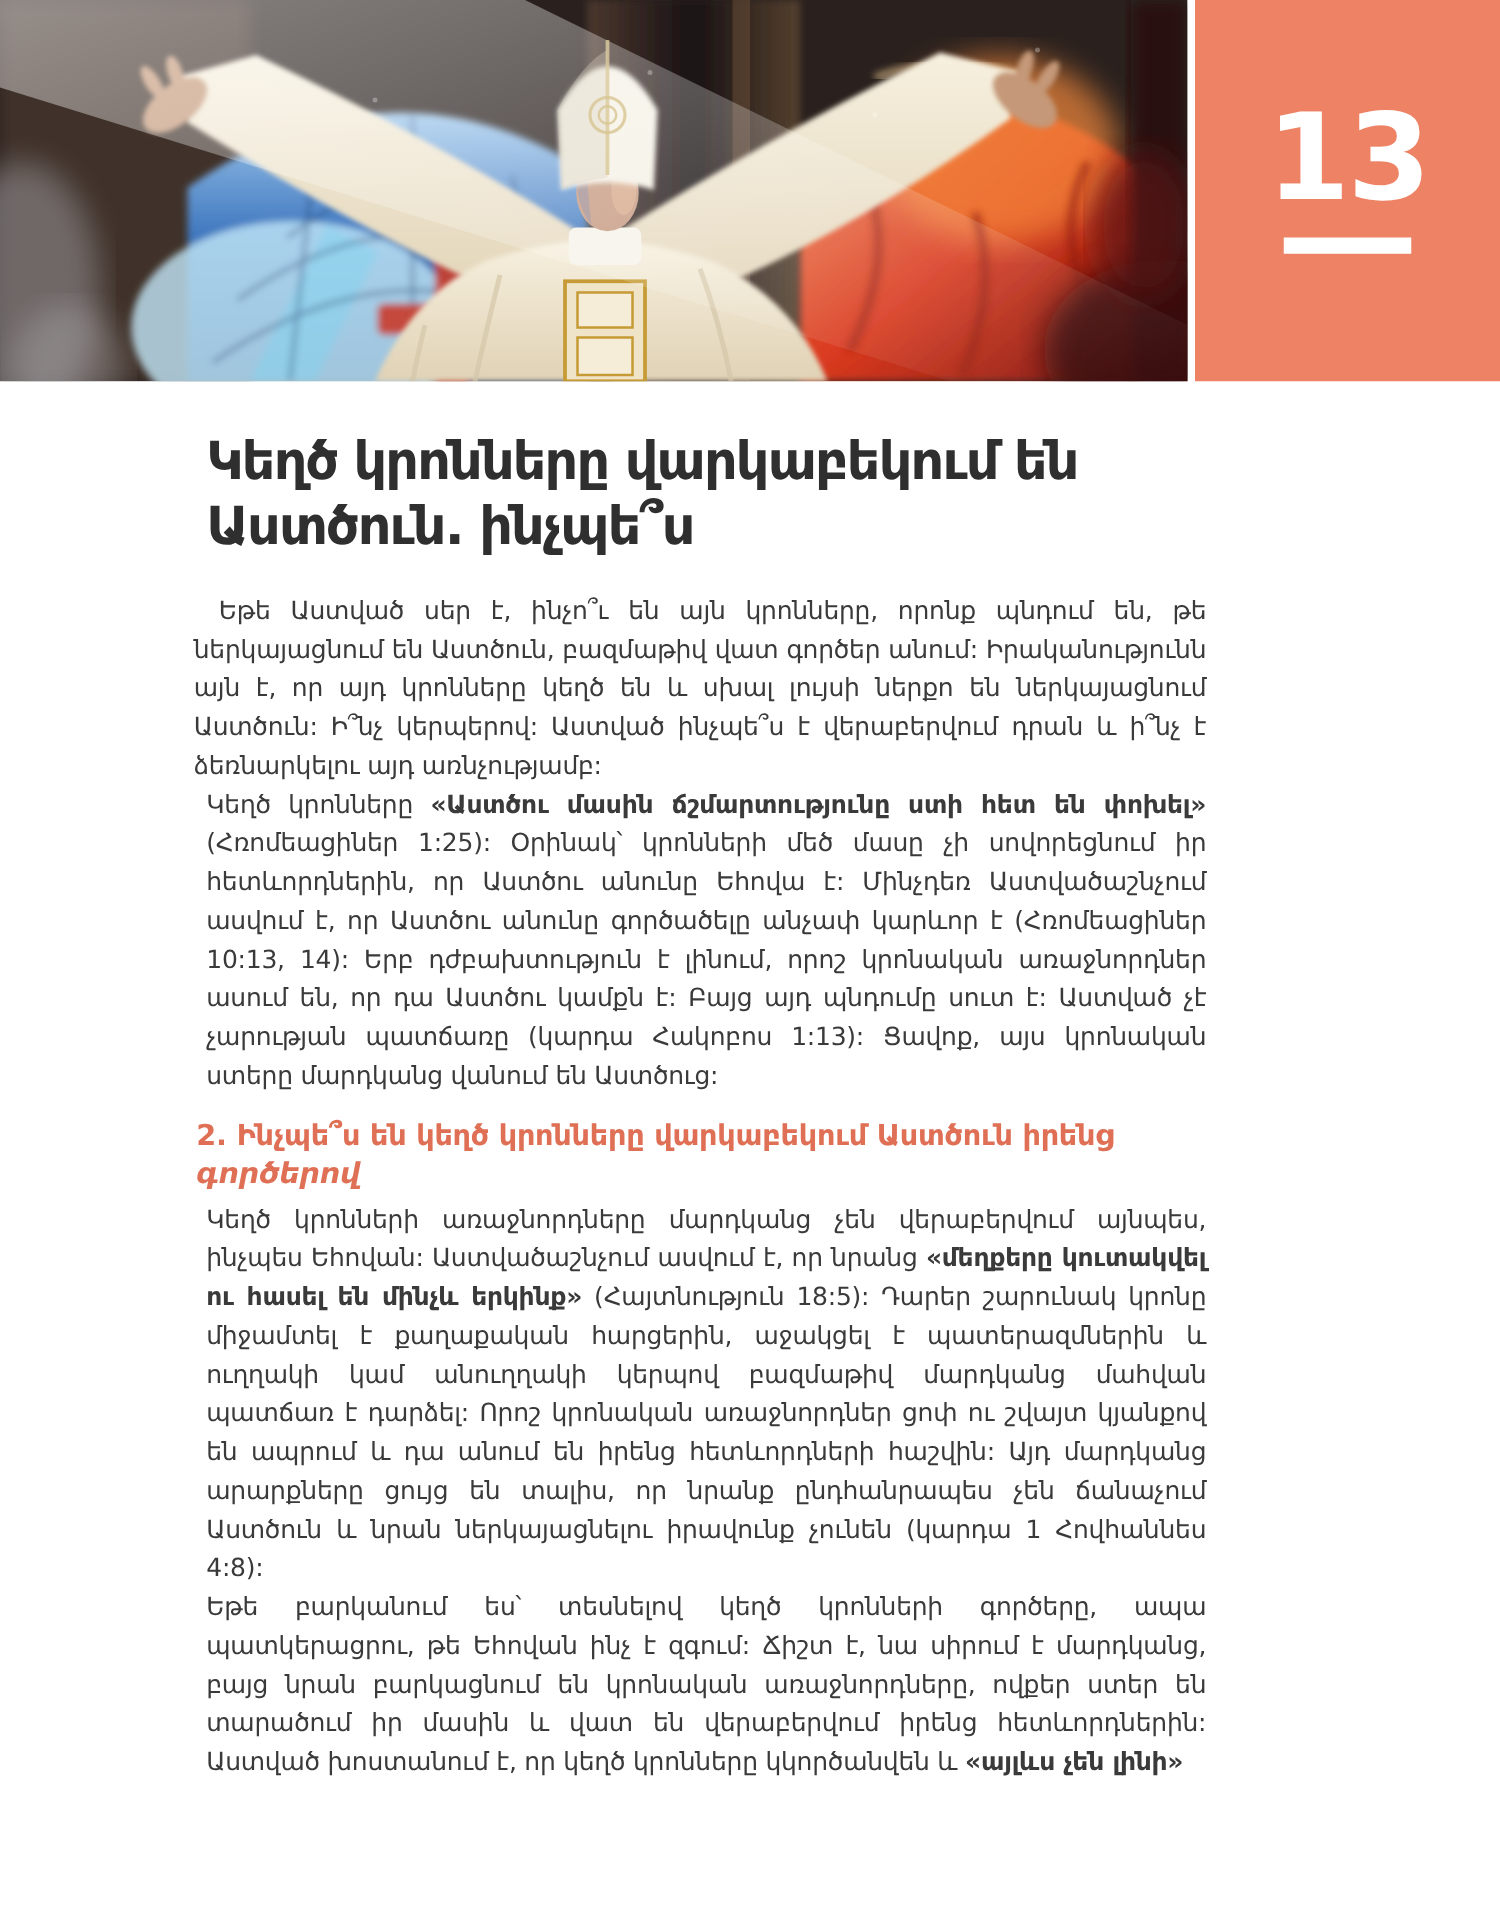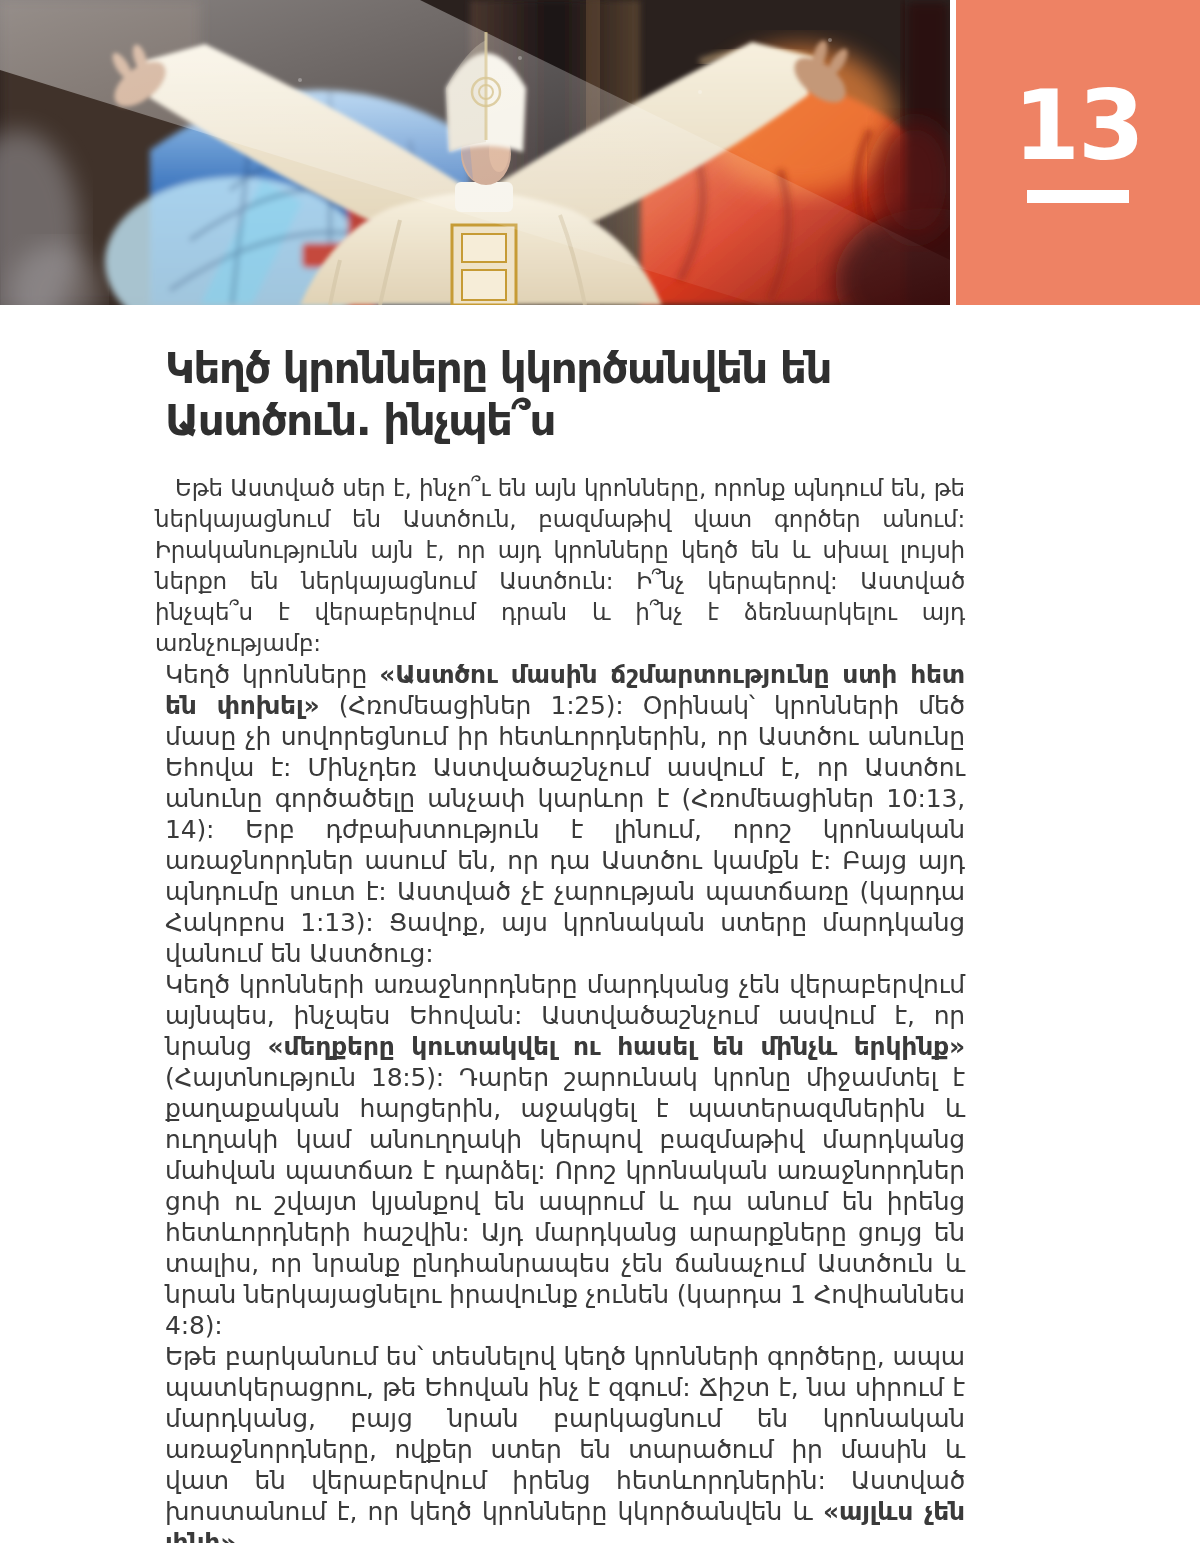--- a/index.html
+++ b/index.html
@@ -35,33 +35,33 @@
   h1.page-title{
     margin:38px 0 0 10px;
     font-size:42px;line-height:52px;font-weight:700;
     letter-spacing:-1.5px;
     color:var(--title_text,#2f2f2f);
     white-space:pre-line;
   }
   p.intro{
     margin:26px 0 0 0;
     text-indent:20px;
-    font-size:23px;line-height:31px;letter-spacing:-0.2px;
+    font-size:20px;line-height:31px;letter-spacing:-0.2px;
     text-align:justify;
   }
   h2.sec-head{
     margin:18px 0 6px 2px;
     font-size:23px;line-height:30px;font-weight:700;
     color:var(--heading,#df7055);
     letter-spacing:-0.2px;
   }
   h2.sec-head .sec-num{margin-right:8px;}
   p.sec-para{
     margin:0 0 0 10px;
-    font-size:25px;line-height:31px;letter-spacing:-0.2px;
+    font-size:20px;line-height:31px;letter-spacing:-0.2px;
     text-align:justify;
   }
 </style>
 </head>
 <body>
 
 <div class="page">
 
   <div class="hero">
     <div class="hero-photo">
@@ -194,30 +194,31 @@
       </svg>
     </div>
 
     <div class="chapter-badge">
       <div class="chapter-num">13</div>
       <div class="chapter-bar"></div>
     </div>
   </div>
 
   <div class="content">
-    <h1 class="page-title">Կեղծ կրոնները կկործանվեն են
+    <h1 class="page-title">Կեղծ կրոնները վարկաբեկում են
 Աստծուն. ինչպե՞ս</h1>
 
     <p class="intro">Եթե Աստված սեր է, ինչո՞ւ են այն կրոնները, որոնք պնդում են, թե ներկայացնում են Աստծուն, բազմաթիվ վատ գործեր անում: Իրականությունն այն է, որ այդ կրոնները կեղծ են և սխալ լույսի ներքո են ներկայացնում Աստծուն: Ի՞նչ կերպերով: Աստված ինչպե՞ս է վերաբերվում դրան և ի՞նչ է ձեռնարկելու այդ առնչությամբ:</p>
 
     <section>
       <p class="sec-para"><span>Կեղծ կրոնները </span><span style="font-weight: 700;">«Աստծու մասին ճշմարտությունը ստի հետ են փոխել»</span><span> (Հռոմեացիներ 1:25): Օրինակ՝ կրոնների մեծ մասը չի սովորեցնում իր հետևորդներին, որ Աստծու անունը Եհովա է: Մինչդեռ Աստվածաշնչում ասվում է, որ Աստծու անունը գործածելը անչափ կարևոր է (Հռոմեացիներ 10:13, 14): Երբ դժբախտություն է լինում, որոշ կրոնական առաջնորդներ ասում են, որ դա Աստծու կամքն է: Բայց այդ պնդումը սուտ է: Աստված չէ չարության պատճառը (կարդա Հակոբոս 1:13): Ցավոք, այս կրոնական ստերը մարդկանց վանում են Աստծուց:</span></p>
     </section>
 
     <section>
+      <h2 class="sec-head"><span class="sec-num">2.</span><span><span>Ինչպե՞ս են կեղծ կրոնները վարկաբեկում Աստծուն իրենց </span><span style="font-style: italic;">գործերով</span></span></h2>
       <p class="sec-para"><span>Կեղծ կրոնների առաջնորդները մարդկանց չեն վերաբերվում այնպես, ինչպես Եհովան: Աստվածաշնչում ասվում է, որ նրանց </span><span style="font-weight: 700;">«մեղքերը կուտակվել ու հասել են մինչև երկինք»</span><span> (Հայտնություն 18:5): Դարեր շարունակ կրոնը միջամտել է քաղաքական հարցերին, աջակցել է պատերազմներին և ուղղակի կամ անուղղակի կերպով բազմաթիվ մարդկանց մահվան պատճառ է դարձել: Որոշ կրոնական առաջնորդներ ցոփ ու շվայտ կյանքով են ապրում և դա անում են իրենց հետևորդների հաշվին: Այդ մարդկանց արարքները ցույց են տալիս, որ նրանք ընդհանրապես չեն ճանաչում Աստծուն և նրան ներկայացնելու իրավունք չունեն (կարդա 1 Հովհաննես 4:8):</span></p>
     </section>
 
     <section>
       <p class="sec-para"><span>Եթե բարկանում ես՝ տեսնելով կեղծ կրոնների գործերը, ապա պատկերացրու, թե Եհովան ինչ է զգում: Ճիշտ է, նա սիրում է մարդկանց, բայց նրան բարկացնում են կրոնական առաջնորդները, ովքեր ստեր են տարածում իր մասին և վատ են վերաբերվում իրենց հետևորդներին: Աստված խոստանում է, որ կեղծ կրոնները կկործանվեն և </span><span style="font-weight: 700;">«այլևս չեն լինի»</span></p>
     </section>
   </div>
 
 </div>
 

